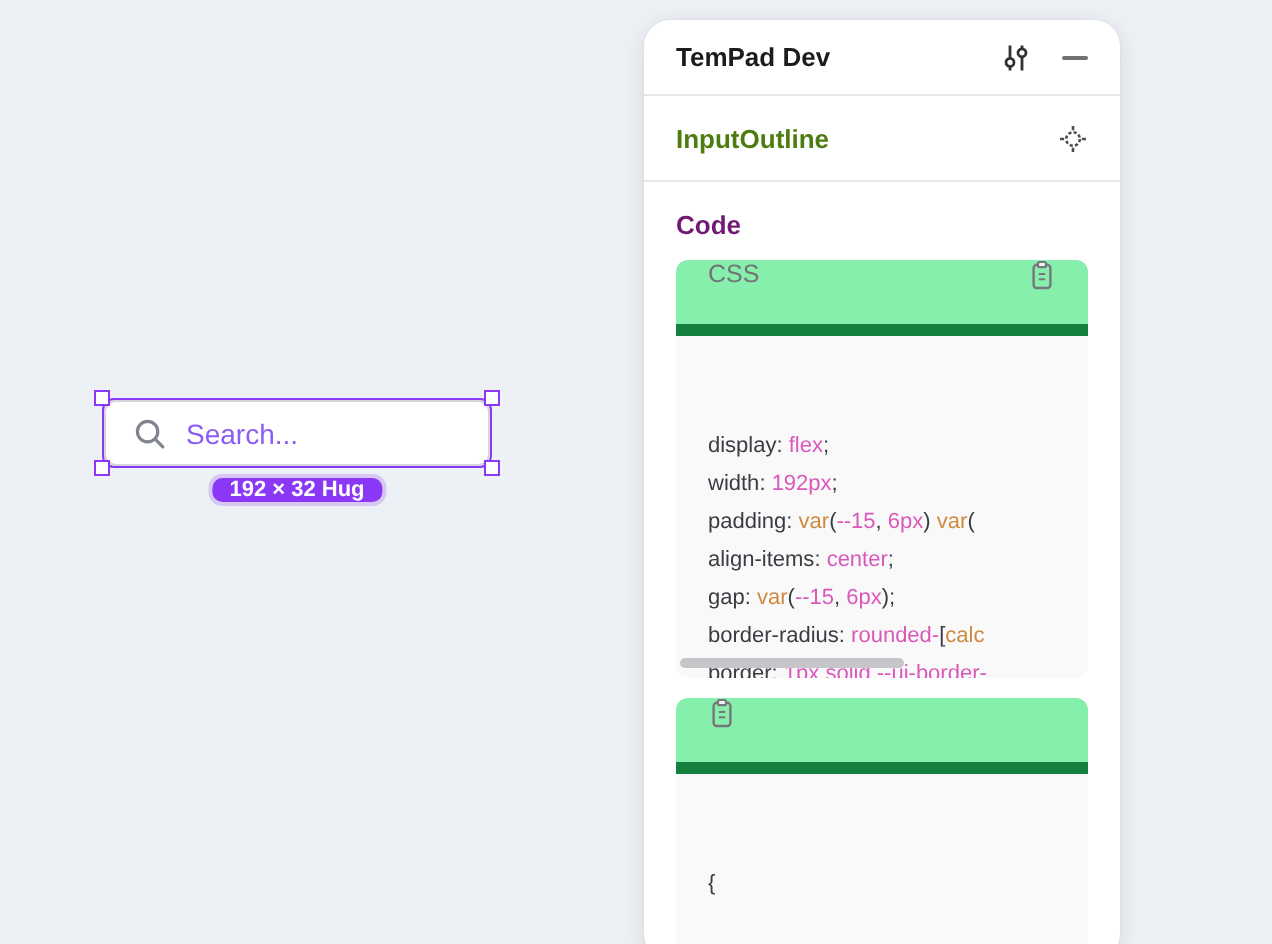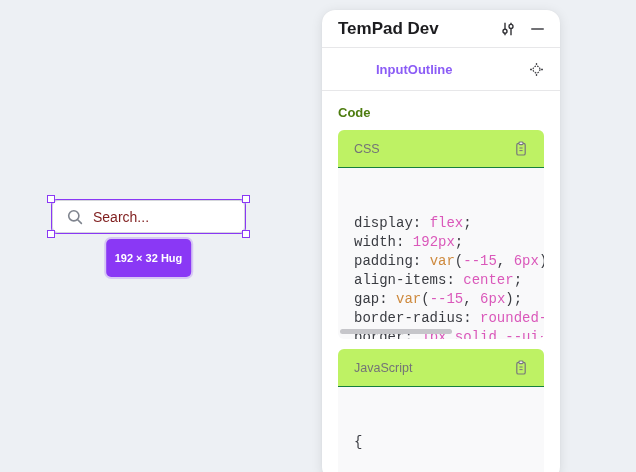--- a/index.html
+++ b/index.html
@@ -14,80 +14,80 @@
   
   .search-wrap { position:absolute; left:52px; top:200px; width:193px; height:33px; }
   .search-input {
     position:absolute; inset:0;
     background:#ffffff;
     border:1px solid #d4d6db;
     border-radius:6px;
     display:flex; align-items:center;
     padding-left:13px; gap:9px;
   }
-  .search-placeholder { color:#7f1d1d; font-size:14px; }
+  .search-placeholder { color:#8b5cf6; font-size:14px; }
   .sel-outline {
     position:absolute; inset:-1px;
     border:1.5px solid #8a38f5;
     border-radius:6px;
     pointer-events:none;
   }
   .handle {
     position:absolute; width:8px; height:8px;
     background:#ffffff; border:1.5px solid #8a38f5;
   }
   .handle.tl { left:-5px; top:-5px; }
   .handle.tr { right:-5px; top:-5px; }
   .handle.bl { left:-5px; bottom:-5px; }
   .handle.br { right:-5px; bottom:-5px; }
   .dim-badge {
     position:absolute; top:39px; left:50%; transform:translateX(-50%);
     background:#8a38f5; color:#ffffff;
     font-size:11px; font-weight:bold; white-space:nowrap;
-    padding:13px 9px; border-radius:5px;
+    padding:0 9px; border-radius:5px;
     box-shadow:0 0 0 2px rgba(138,56,245,0.22);
   }
 
   
   .panel {
     position:absolute; left:322px; top:10px; width:238px; height:470px;
     background:#ffffff; border-radius:13px;
     box-shadow:0 2px 12px rgba(0,0,0,0.10), 0 0 1px rgba(0,0,0,0.08);
     overflow:hidden;
   }
   .panel-header {
     height:38px; display:flex; align-items:center;
     padding:0 16px; border-bottom:1px solid #e7e7e9;
   }
-  .panel-title { flex:1; font-size:17px; font-weight:bold; color:#1c1c1f; }
+  .panel-title { flex:1; font-size:13px; font-weight:bold; color:#1c1c1f; }
   .icon-btn { display:flex; align-items:center; justify-content:center; cursor:pointer; }
   .icon-btn + .icon-btn { margin-left:15px; }
   .minus-bar { width:13px; height:2px; background:#717175; border-radius:1px; }
 
   .node-row {
     height:43px; display:flex; align-items:center;
     padding:0 16px; border-bottom:1px solid #e7e7e9;
   }
-  .node-name { flex:1; font-size:13px; font-weight:bold; color:#8b5cf6;margin-left:38px; }
+  .node-name { flex:1; font-size:13px; font-weight:bold; color:#4d7c0f; }
 
-  .section-label { padding:14px 16px 10px; font-size:13px; font-weight:bold; color:#4d7c0f; }
+  .section-label { padding:14px 16px 10px; font-size:13px; font-weight:bold; color:#701a75; }
 
   .code-block { margin:0 16px 10px; border-radius:6px; overflow:hidden; background:#f9f9fa; }
   .code-block.css-block { height:209px; }
   .code-block.js-block  { height:240px; }
   .code-header {
-    height:38px; display:flex; align-items:center;
-    padding:0 16px; background:#bef264; border-bottom:1px solid #15803d;
+    height:38px; display:flex; align-items:flex-start;
+    padding:0 16px; background:#86efac; border-bottom:6px solid #15803d;
   }
   .code-lang { flex:1; font-size:12.5px; color:#737377; }
   .code-body {
     position:relative; height:calc(100% - 38px);
     padding:8px 0 0 16px;
-    font-family:Liberation Mono, monospace;
-    font-size:14px; line-height:19px;
+    font-family:Liberation Sans, sans-serif;
+    font-size:11px; line-height:19px;
     white-space:pre; overflow:hidden;
   }
   .code-line { height:19px; }
   .tk-d { color:#3a3c42; }
   .tk-v { color:#da58ba; }
   .tk-f { color:#ce8a3e;text-align:right; }
   .tk-q { color:#eab0d9; }
   .h-scroll-thumb {
     position:absolute; left:2px; bottom:5px;
     width:112px; height:5px; border-radius:3px;
@@ -157,21 +157,20 @@
       </span>
     </div>
     <div class="code-body">
       <div><div class="code-line"><span class="tk-d">display</span><span class="tk-d">: </span><span class="tk-v">flex</span><span class="tk-d">;</span></div><div class="code-line"><span class="tk-d">width</span><span class="tk-d">: </span><span class="tk-v">192px</span><span class="tk-d">;</span></div><div class="code-line"><span class="tk-d">padding</span><span class="tk-d">: </span><span class="tk-f">var</span><span class="tk-d">(</span><span class="tk-v">--15</span><span class="tk-d">, </span><span class="tk-v">6px</span><span class="tk-d">) </span><span class="tk-f">var</span><span class="tk-d">(</span></div><div class="code-line"><span class="tk-d">align-items</span><span class="tk-d">: </span><span class="tk-v">center</span><span class="tk-d">;</span></div><div class="code-line"><span class="tk-d">gap</span><span class="tk-d">: </span><span class="tk-f">var</span><span class="tk-d">(</span><span class="tk-v">--15</span><span class="tk-d">, </span><span class="tk-v">6px</span><span class="tk-d">);</span></div><div class="code-line"><span class="tk-d">border-radius</span><span class="tk-d">: </span><span class="tk-v">rounded-</span><span class="tk-d">[</span><span class="tk-f">calc</span></div><div class="code-line"><span class="tk-d">border</span><span class="tk-d">: </span><span class="tk-v">1px solid --ui-border-</span></div></div>
       <div class="h-scroll-thumb"></div>
     </div>
   </div>
 
   <div class="code-block js-block">
     <div class="code-header">
-      <span class="code-lang">JavaScript</span>
       <span class="icon-btn">
         <svg width="14" height="16" viewBox="0 0 14 16" fill="none">
           <rect x="2.8" y="2.4" width="8.4" height="11.6" rx="1.6" stroke="#77777b" stroke-width="1.2"></rect>
           <rect x="5" y="1" width="4" height="2.6" rx="0.9" fill="#f2f2f3" stroke="#77777b" stroke-width="1.1"></rect>
           <path d="M5.4 7 H8.6 M5.4 9.6 H8.6" stroke="#77777b" stroke-width="1"></path>
         </svg>
       </span>
     </div>
     <div class="code-body">
       <div><div class="code-line"><span class="tk-d">{</span></div><div class="code-line"></div></div>

